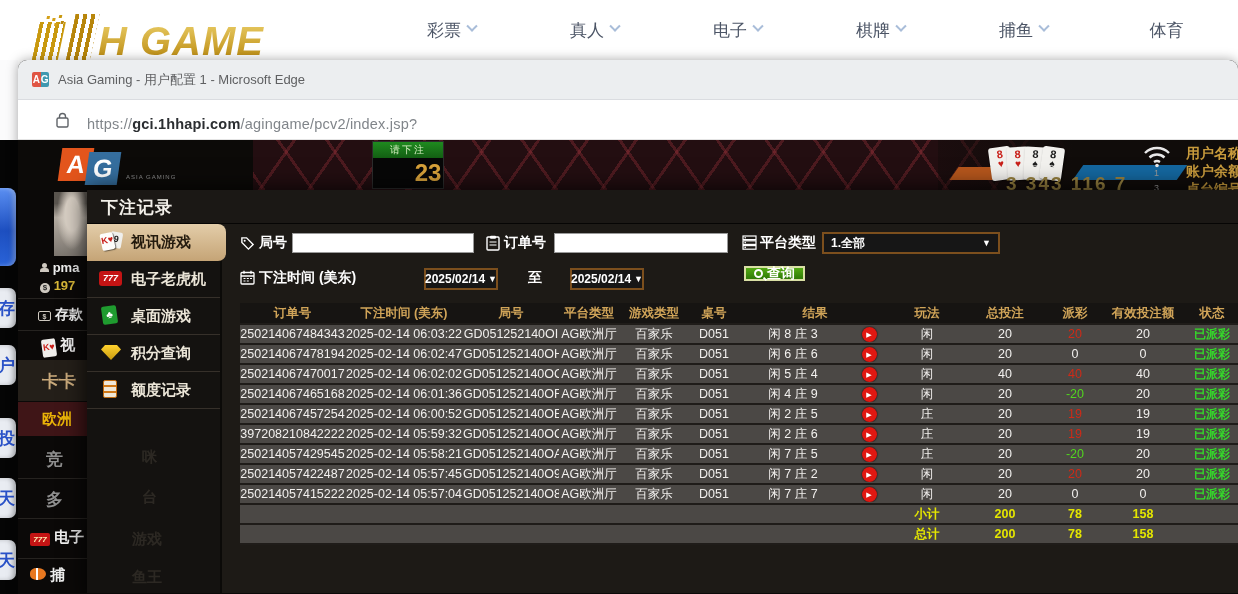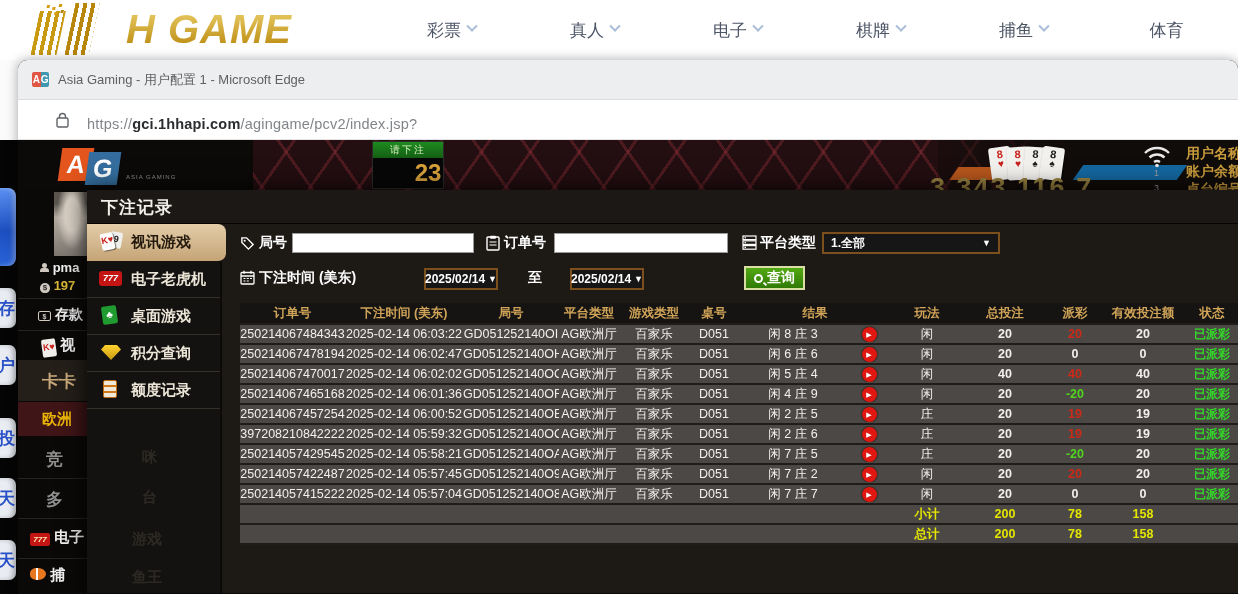--- a/index.html
+++ b/index.html
@@ -2,21 +2,21 @@
 <html><head>
 <meta charset="utf-8">
 <style>
   * { margin:0; padding:0; box-sizing:border-box; }
   html,body { width:1238px; height:594px; overflow:hidden; background:#fff;
     font-family:"Liberation Sans", sans-serif; }
   #root { position:relative; width:1238px; height:594px; overflow:hidden; background:#fff; }
 
   
   .topnav { position:absolute; left:0; top:0; width:1238px; height:60px; background:#fff; }
-  .logo { position:absolute; left:34px; top:2px; display:flex; align-items:center;gap:28px; }
+  .logo { position:absolute; left:34px; top:14px; display:flex; align-items:flex-start; }
   .logo-bars { position:relative; width:64px; height:52px; transform:skewX(-12deg); }
   .logo-bars::before { content:""; position:absolute; left:2px; top:8px; width:26px; height:44px;
      background:repeating-linear-gradient(90deg,#c9990f 0 4px,transparent 4px 8px); }
   .logo-bars::after { content:""; position:absolute; left:36px; top:0; width:24px; height:52px;
      background:repeating-linear-gradient(90deg,#b8860b 0 4px,transparent 4px 8px); }
   .logo-dots { position:absolute; left:8px; top:2px; width:3px; height:3px; background:#d4a017;
      box-shadow:6px 2px #d4a017, 12px -1px #c9990f, 3px 8px #c9990f, 9px 7px #d4a017, 15px 5px #b8860b; }
   .logo-text { font-size:40px; font-weight:bold; font-style:italic; letter-spacing:1px;
      background:linear-gradient(180deg,#ecd06a 10%,#b8860b 90%);
      -webkit-background-clip:text; background-clip:text; color:transparent; line-height:54px; }
@@ -75,21 +75,21 @@
 
   .wedge-o { position:absolute; left:936px; top:27px; width:52px; height:13px; background:#b5561c; transform:skewX(-35deg); }
   .wedge-b { position:absolute; left:1060px; top:25px; width:104px; height:15px; background:#14679f; transform:skewX(-35deg); }
   .cards { position:absolute; left:977px; top:7px; display:flex; }
   .pcard { width:22px; height:33px; background:#f2f1ee; border-radius:3px; margin-left:-5px;
      box-shadow:1px 1px 2px rgba(0,0,0,.6); text-align:center; line-height:1; padding-top:2px; }
   .pcard .rank { display:block; font-size:11px; font-weight:bold; }
   .pcard .suit { display:block; font-size:10px; margin-top:-1px; }
   .c-red { color:#c9201a; } .c-black { color:#1c1c1c; }
   .r1 { transform:rotate(-8deg); } .r2 { transform:rotate(-3deg); } .r3 { transform:rotate(3deg); } .r4 { transform:rotate(8deg); }
-  .bignum { position:absolute; left:912px; top:33px; font-size:27px; font-weight:bold; color:#97803f; letter-spacing:2px; white-space:nowrap; }
+  .bignum { position:absolute; left:988px; top:33px; font-size:19px; font-weight:bold; color:#97803f; letter-spacing:2px; white-space:nowrap; }
   .wifi { position:absolute; left:1124px; top:4px; }
   .side-digit { position:absolute; left:1136px; font-size:9px; color:#9a9a9a; }
   .glabel { position:absolute; left:1168px; width:70px; overflow:hidden; white-space:nowrap;
      font-size:14px; font-weight:bold; color:#c89b3c; }
 
   
   .lob { position:absolute; color:#eee; white-space:nowrap; }
   .lob-sep { position:absolute; left:0; width:69px; height:1px; background:#262320; }
   .avatar { position:absolute; left:36px; top:52px; width:33px; height:64px;
      background:radial-gradient(ellipse at 55% 35%, #d8cfc4 0 28%, transparent 60%),
@@ -138,34 +138,34 @@
   .ghost { position:absolute; color:rgba(225,205,175,.12); font-size:15px; font-weight:bold; }
 
   .mcontent { position:absolute; left:135px; top:34px; right:0; bottom:0; }
   .flabel { position:absolute; font-size:14px; font-weight:bold; color:#fff; white-space:nowrap; }
   .ficon { position:absolute; }
   .tinput { position:absolute; height:20px; background:#fff; border:1px solid #9a9a9a; font-size:12px; padding:0 4px; }
   .dsel { position:absolute; height:22px; background:#161616; border:2px solid #7c4f1d; color:#fff;
      font-size:12px; font-weight:bold; display:flex; align-items:center; padding:0 7px; cursor:pointer; }
   .dsel .arrow { margin-left:6px; font-size:9px; color:#fff; }
   .dsel.wide { justify-content:space-between; }
-  .qbtn { position:absolute; height:24px; background:linear-gradient(180deg,#53a913,#2f7a06);
+  .qbtn { position:absolute; height:15px; background:linear-gradient(180deg,#53a913,#2f7a06);
      border:2px solid #d9dfa4; color:#fff; font-size:14px; font-weight:bold; display:flex; align-items:center;
      gap:4px; padding:0 8px; cursor:pointer; }
   .mag { width:9px; height:9px; border:2px solid #fff; border-radius:50%; position:relative; }
   .mag::after { content:""; position:absolute; left:7px; top:7px; width:4px; height:2px; background:#fff; transform:rotate(45deg); }
 
   
   .table { position:absolute; left:18px; top:79px; width:1001px; }
   .trow { display:grid; grid-template-columns:105px 118px 96px 60px 70px 50px 108px 44px 72px 84px 56px 80px 58px;
      align-items:center; height:20px; border-bottom:2px solid #1f1c19; background:#4b4845; }
   .trow.thead { height:22px; background:#161412; }
   .tc { text-align:center; color:#f2f0ee; font-size:12.5px; overflow:hidden; white-space:nowrap; }
   .hc { color:#d0a458; font-weight:bold; font-size:12.5px; }
-  .b { font-weight:bold; }
+  .b { font-weight:normal; }
   .pos { color:#cf2a17; } .neg { color:#52d41f; } .zero { color:#f2f0ee; }
   .status { color:#35da2a; font-weight:bold; font-size:12px; }
   .yel { color:#e4e600; font-weight:bold; }
   .playbtn { display:inline-block; width:15px; height:15px; border-radius:50%; background:#e01812;
      color:#fff; font-size:7px; line-height:15px; text-align:center; cursor:pointer; box-shadow:0 0 2px #000; }
 </style>
 </head>
 <body>
 
 <div id="root">

